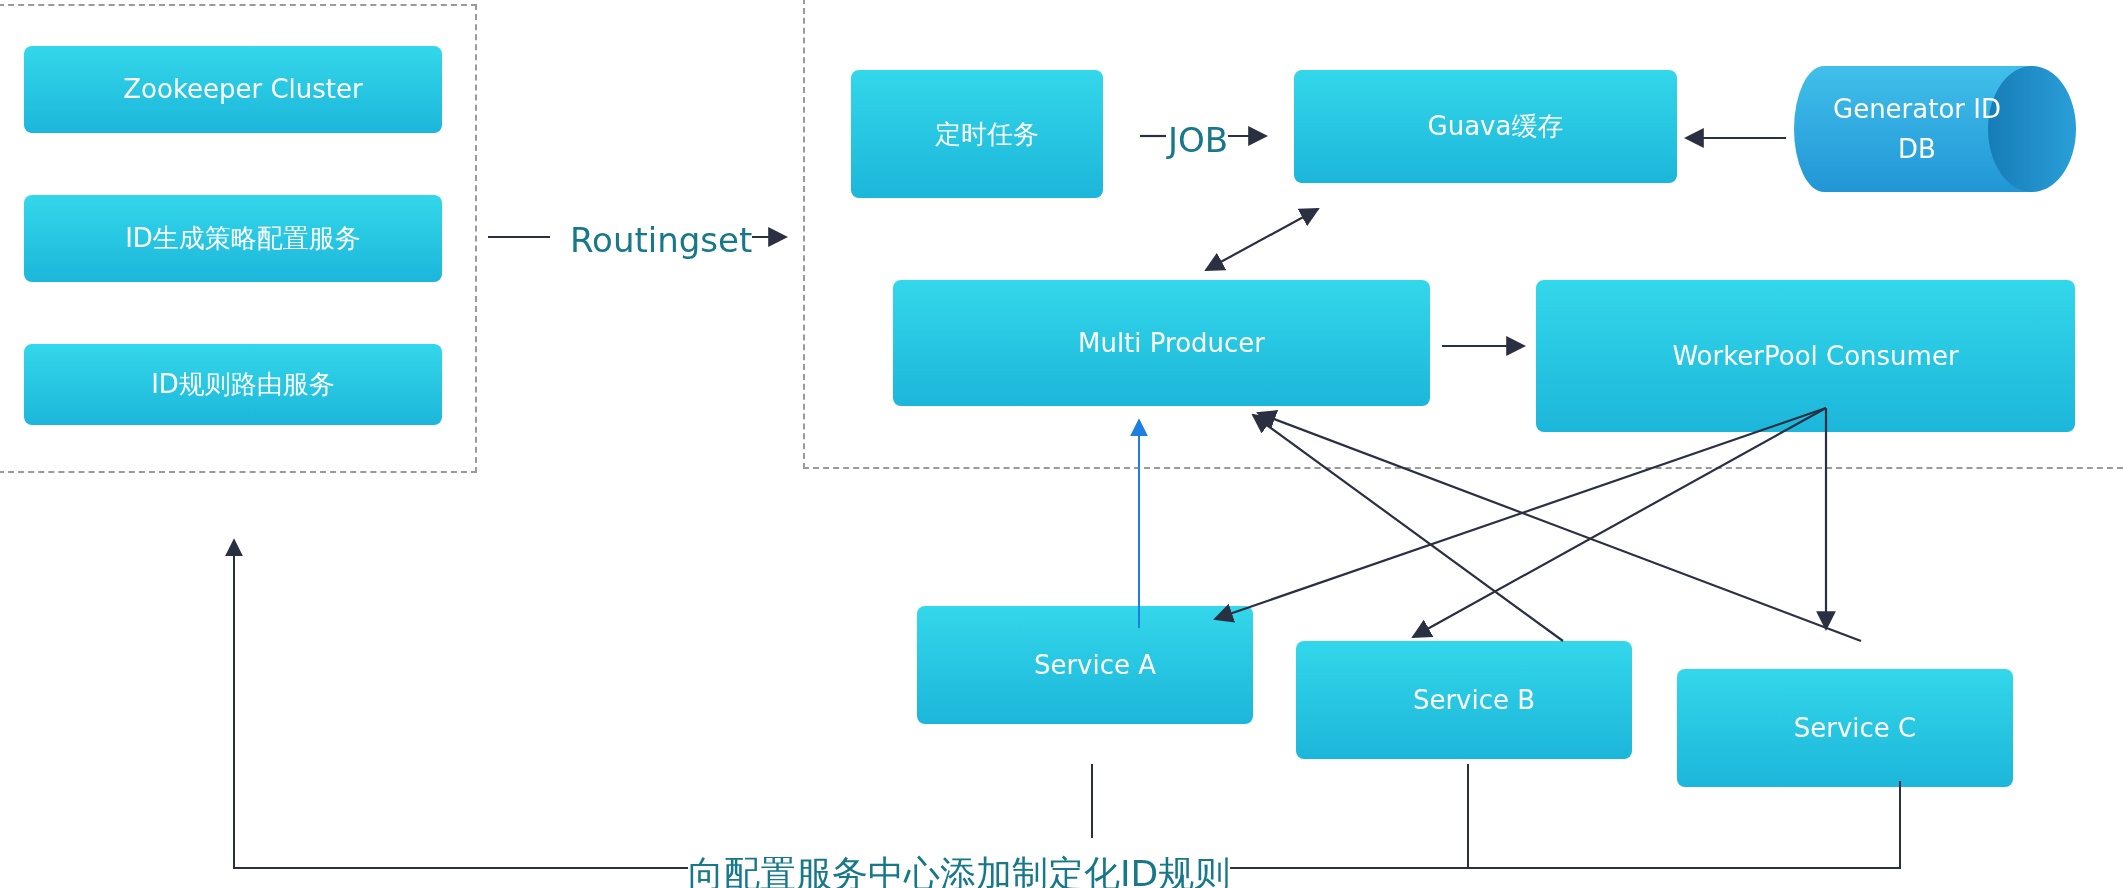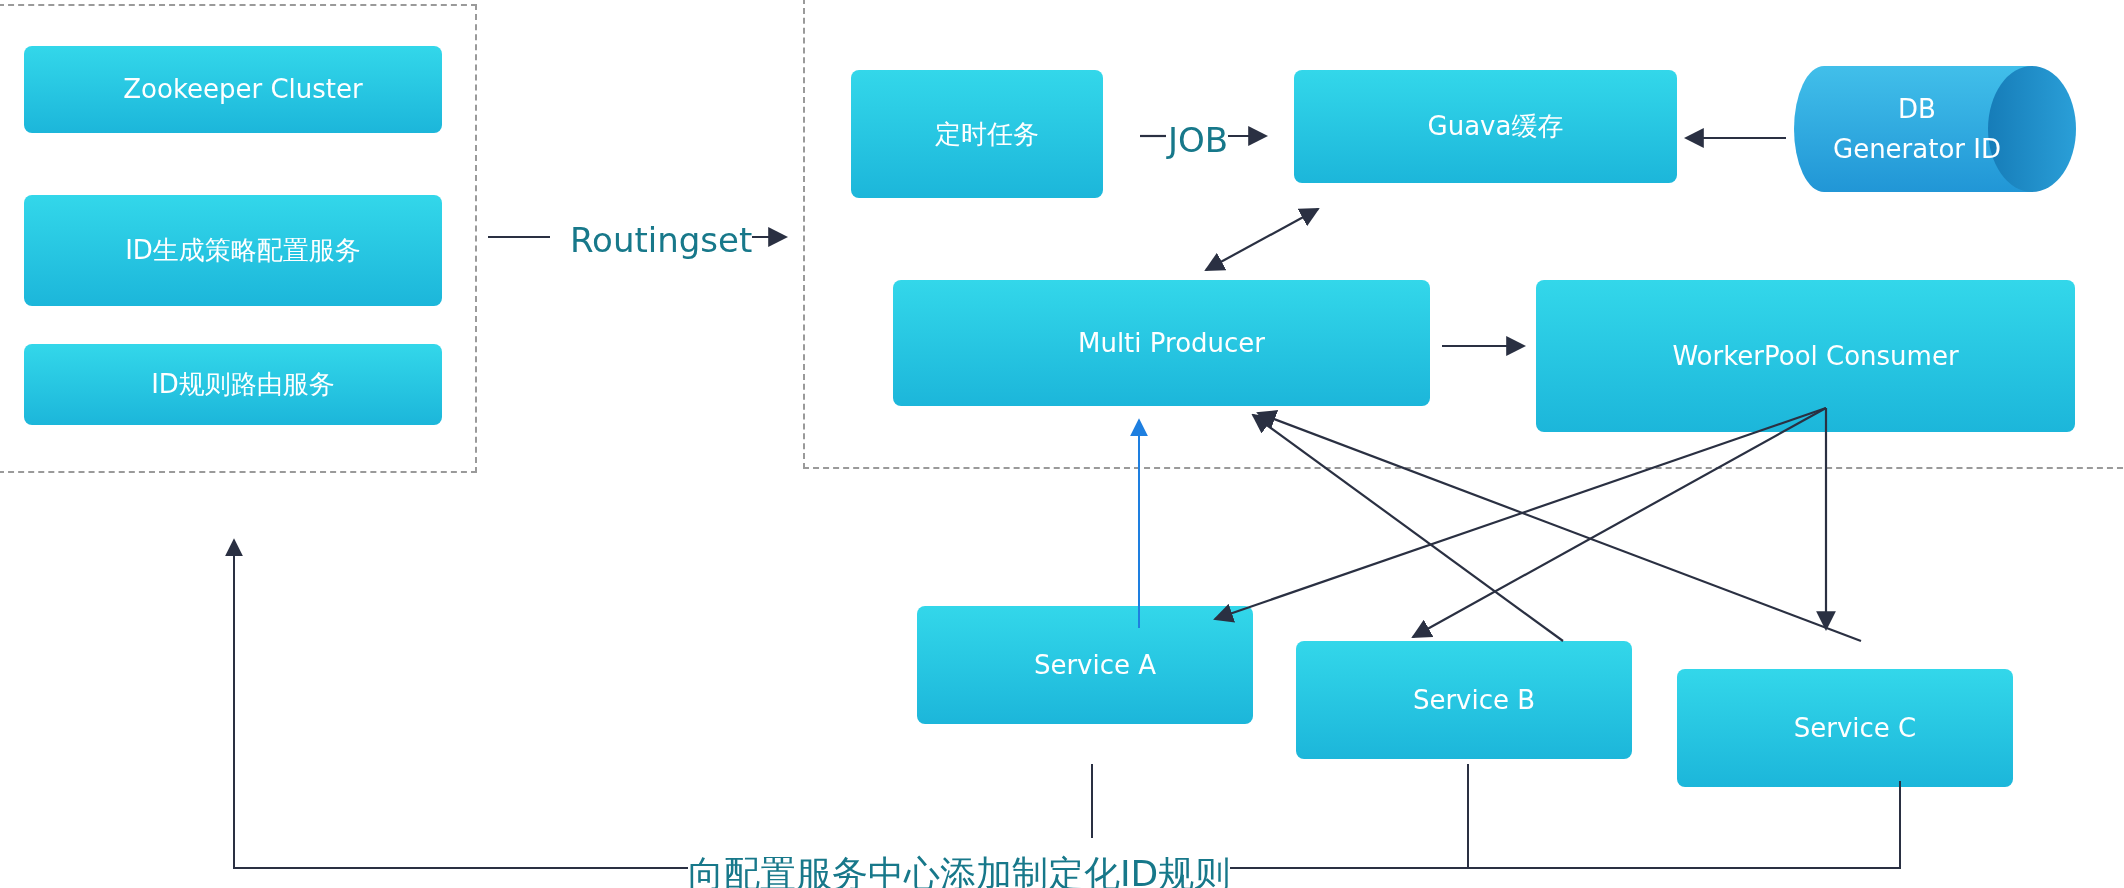--- a/index.html
+++ b/index.html
@@ -19,21 +19,21 @@
 </style>
 </head>
 <body>
 
 <div class="group" style="left:-2px; top:4px; width:479px; height:469px;"></div>
 <div class="group" style="left:803px; top:-2px; width:1330px; height:471px;"></div>
 
 <div class="box" style="left:24px; top:46px; width:418px; height:87px;">
   <span>Zookeeper Cluster</span>
 </div>
-<div class="box" style="left:24px; top:195px; width:418px; height:111px;">
+<div class="box" style="left:24px; top:195px; width:418px; height:87px;">
   <span>ID生成策略配置服务</span>
 </div>
 <div class="box" style="left:24px; top:344px; width:418px; height:81px;">
   <span>ID规则路由服务</span>
 </div>
 
 <div class="box" style="left:851px; top:70px; width:252px; height:128px;">
   <span>定时任务</span>
 </div>
 <div class="box" style="left:1294px; top:70px; width:383px; height:113px;">
@@ -49,22 +49,22 @@
       </linearGradient>
       <linearGradient id="dbc" x1="0" y1="0" x2="1" y2="0">
         <stop offset="0" stop-color="#167cb8"></stop>
         <stop offset="1" stop-color="#2a9fd8"></stop>
       </linearGradient>
     </defs>
     <path d="M32,2 L240,2 L240,128 L32,128 A30,63 0 0 1 32,2 Z" fill="url(#dbg)"></path>
     <ellipse cx="240" cy="65" rx="44" ry="63" fill="url(#dbc)"></ellipse>
   </svg>
   <div class="cyl-label" style="left:20px; top:25px; width:210px;">
+    <div>Generator ID</div>
     <div>DB</div>
-    <div>Generator ID</div>
   </div>
 </div>
 
 <div class="box" style="left:893px; top:280px; width:537px; height:126px;">
   <span>Multi Producer</span>
 </div>
 <div class="box" style="left:1536px; top:280px; width:539px; height:152px;">
   <span>WorkerPool Consumer</span>
 </div>
 

